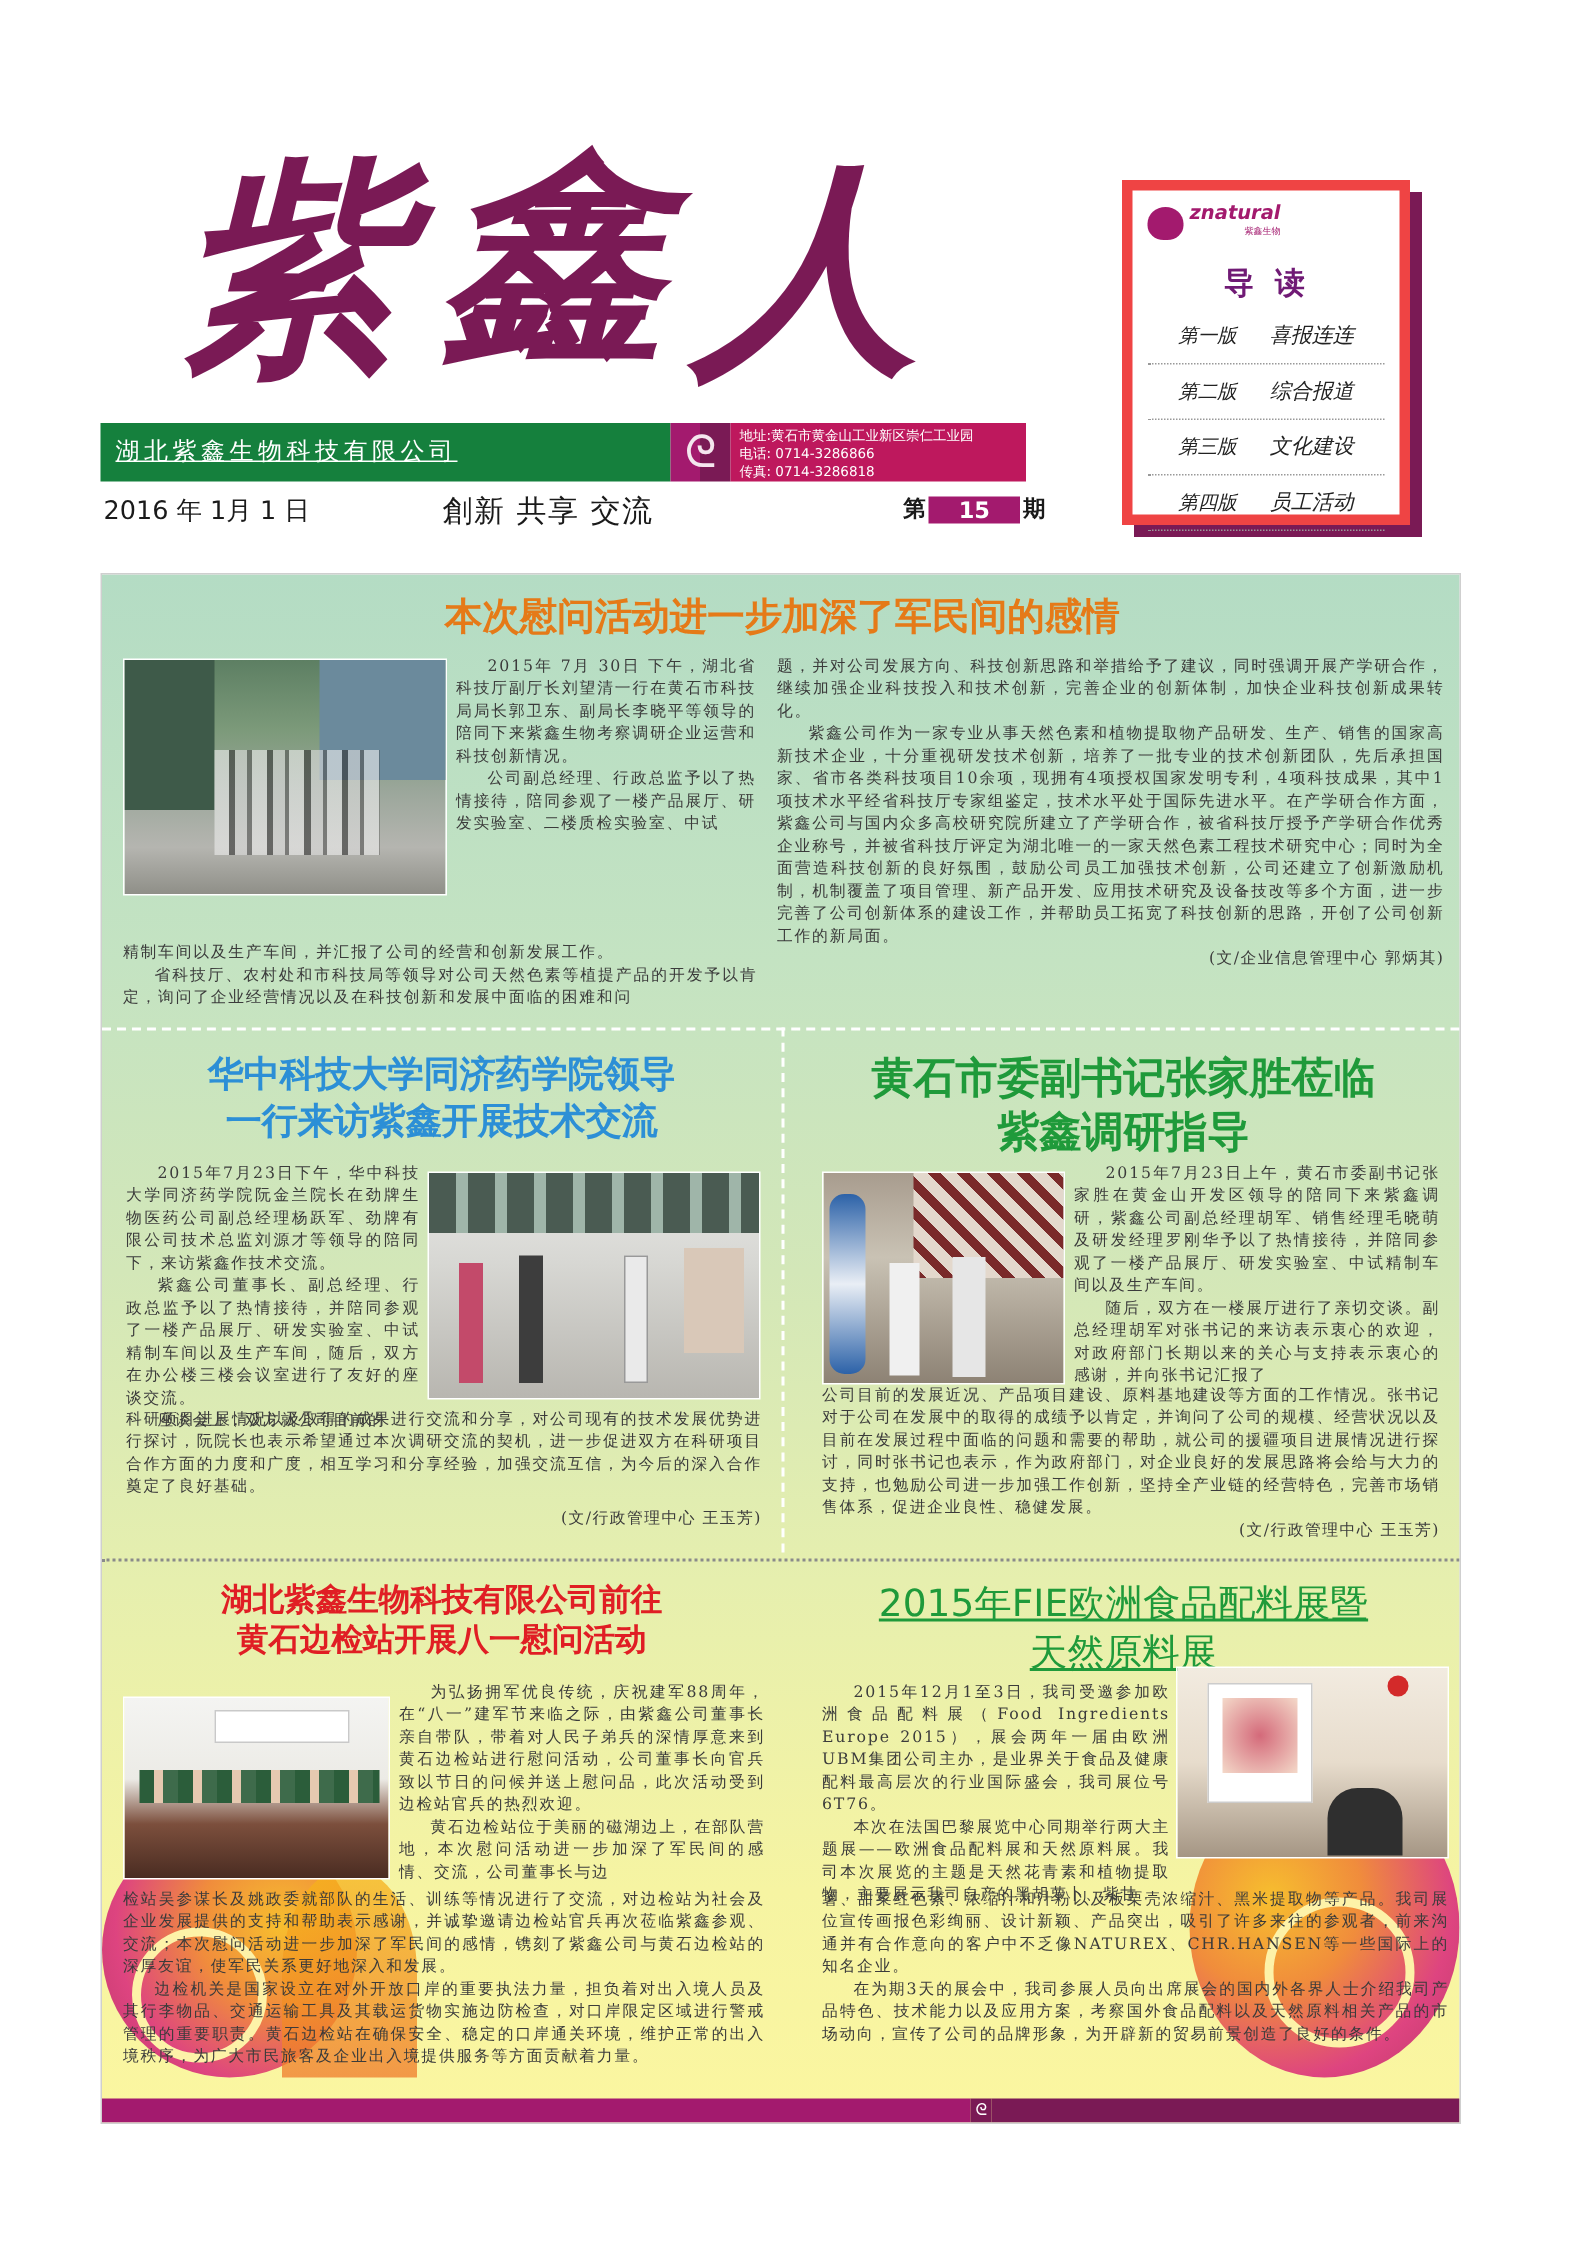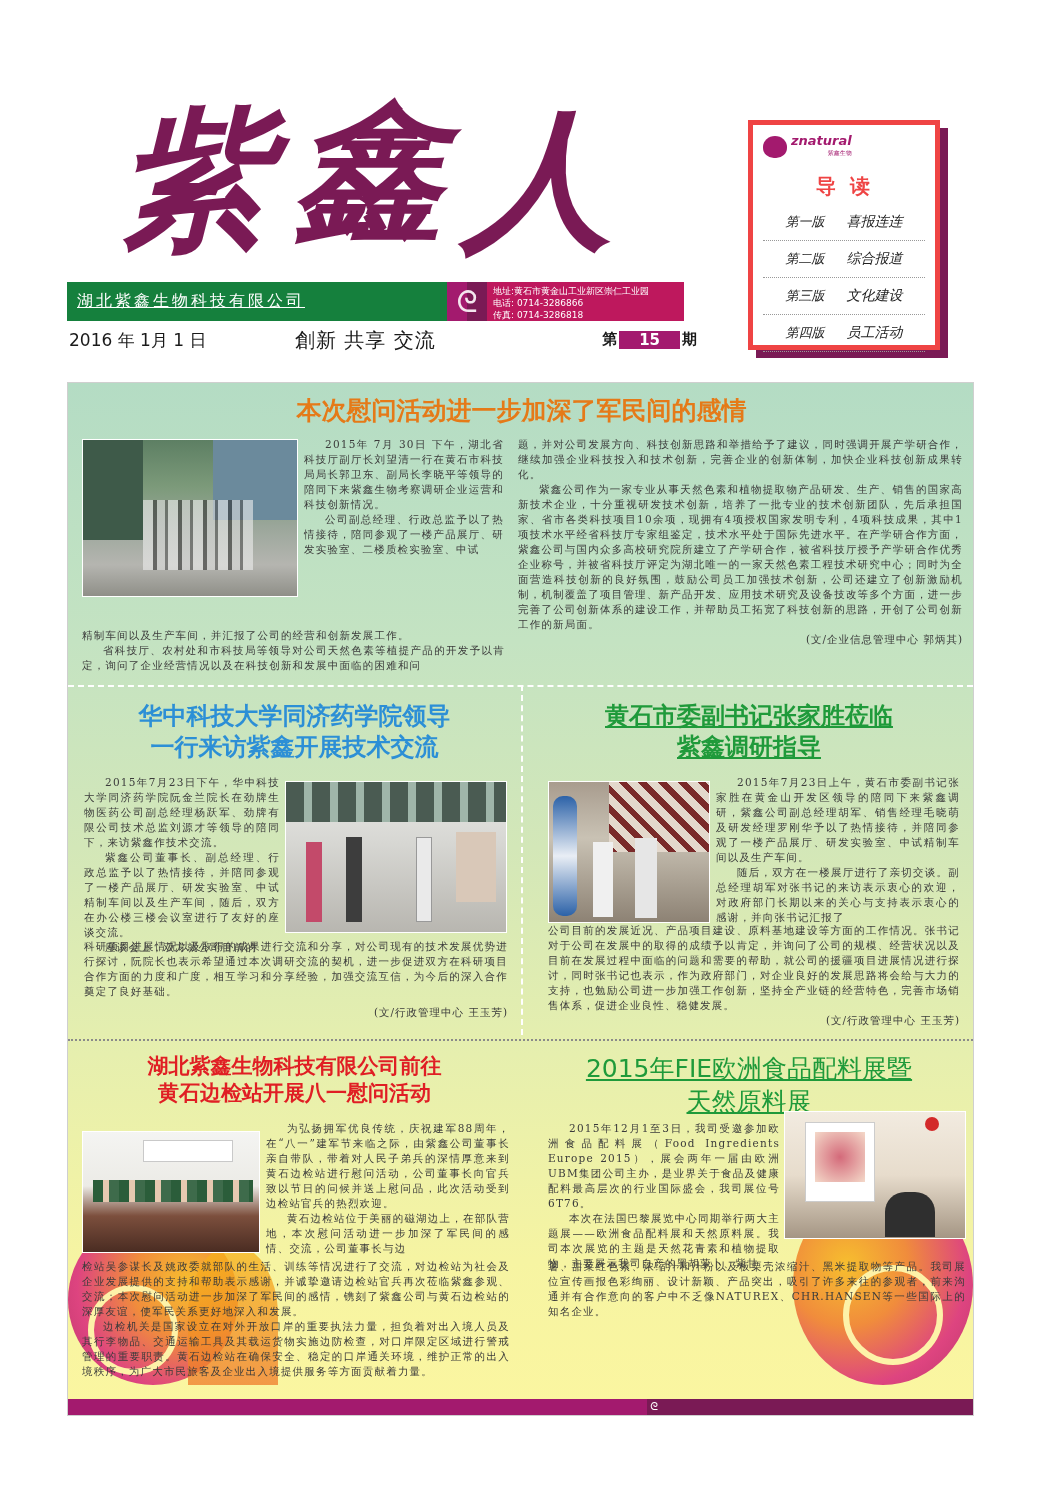--- a/index.html
+++ b/index.html
@@ -18,42 +18,42 @@
   .company-bar .swirl { width:40px; background:linear-gradient(90deg,#a31a6e 50%,#7a1a55 50%); display:flex; align-items:center; justify-content:center; color:#f4e6ee; font-size:30px; font-family:"DejaVu Sans", sans-serif; }
   .company-bar .right { flex:1; background:#be185d; color:#fff; font-family:"DejaVu Sans", sans-serif; font-size:9px; line-height:12px; padding:3px 0 0 6px; }
   .date-row { position:absolute; left:67px; top:327px; width:630px; height:28px; font-family:"DejaVu Sans", sans-serif; }
   .date-row .date { position:absolute; left:2px; top:2px; font-size:17px; color:#1a1a1a; }
   .date-row .slogan { position:absolute; left:228px; top:0; font-size:20px; color:#1a1a1a; letter-spacing:1px; }
   .date-row .issue { position:absolute; right:0; top:3px; font-size:15px; font-weight:bold; color:#1a1a1a; display:flex; align-items:center; gap:2px; }
   .date-row .issue .num { background:#a31a6e; color:#fff; padding:0 20px; }
 
   
   .guide-shadow { position:absolute; left:756px; top:128px; width:192px; height:230px; background:#7a1a55; }
-  .guide { position:absolute; left:748px; top:120px; width:192px; height:230px; background:#fff; border:5px solid #ef4444; padding:6px 10px; }
+  .guide { position:absolute; left:748px; top:120px; width:192px; height:230px; background:#fff; border:7px solid #ef4444; padding:6px 10px; }
   .guide .logo { display:flex; align-items:center; gap:4px; height:32px; }
   .guide .logo .mark { width:24px; height:22px; background:#a31a6e; border-radius:50% 50% 45% 45%; }
   .guide .logo .brand { font-family:"DejaVu Sans", sans-serif; font-style:italic; font-weight:bold; color:#a31a6e; font-size:13px; line-height:12px; }
   .guide .logo .brand small { display:block; font-size:6px; font-style:normal; font-weight:normal; text-align:right; }
-  .guide .heading { text-align:center; font-size:20px; font-weight:bold; letter-spacing:14px; margin:10px 0 4px 12px; color:#ef4444; }
+  .guide .heading { text-align:center; font-size:20px; font-weight:bold; letter-spacing:14px; margin:10px 0 4px 12px; color:#701a75; }
   .guide .row { display:flex; justify-content:center; gap:22px; font-size:14px; font-style:italic; color:#222; border-bottom:1px dotted #999; height:37px; align-items:center; }
   .guide .row .ed { font-size:13px; }
 
   
   .frame { position:absolute; left:67px; top:382px; width:907px; height:1034px; border:1px solid #cfcfcf; overflow:hidden;
            background:linear-gradient(180deg,#b4dcc4 0%,#c4e3c2 25%,#d3e7b8 45%,#e6efae 65%,#f6f4a2 85%,#fbf6a0 100%); }
 
   .sec { position:absolute; }
   .hline-dash { position:absolute; left:0; width:100%; height:0; border-top:2px dashed #ffffff; }
   .hline-dot { position:absolute; left:0; width:100%; height:0; border-top:2px dotted #8a8a8a; }
   .vline-dash { position:absolute; width:0; border-left:2px dashed #ffffff; }
 
   .title { font-family:"DejaVu Sans", sans-serif; font-weight:bold; text-align:center; line-height:1.3; }
   .t-orange { color:#e57a18; font-size:25px; }
   .t-blue { color:#2c8fd6; font-size:24px; }
-  .t-green { color:#1f9a3a; font-size:24px;text-decoration:underline; }
+  .t-green { color:#1f9a3a; font-size:28px; }
   .t-red { color:#e01e24; font-size:21px; }
   .t-green2 { color:#1f9a3a; font-size:25px; font-weight:normal;text-decoration:underline; }
 
   .txt { font-size:10.5px; line-height:15px; color:#3b3b3b; text-align:justify; letter-spacing:1.2px; }
   .txt p { text-indent:2em; }
   .byline { font-size:10.5px; color:#3b3b3b; text-align:right; letter-spacing:1px; }
 
   .photo { position:absolute; border:1px solid #fff; overflow:hidden; }
 
   
@@ -235,20 +235,21 @@
       <p>本次在法国巴黎展览中心同期举行两大主题展——欧洲食品配料展和天然原料展。我司本次展览的主题是天然花青素和植物提取物，主要展示我司自产的黑胡萝卜、紫甘</p>
     </div>
     <div class="photo" style="left:261px; top:70px; width:182px; height:128px; background:linear-gradient(180deg,#f2ebe0 0%,#e7dccc 50%,#a59684 100%);">
       <div style="position:absolute; left:20px; top:10px; width:70px; height:80px; background:#ffffff; border:1px solid #ccc;"></div>
       <div style="position:absolute; left:30px; top:20px; width:50px; height:50px; background:radial-gradient(circle,#d46a7a,#f4d9c9);"></div>
       <div style="position:absolute; left:140px; top:5px; width:14px; height:14px; background:#d32a2a; border-radius:50%;"></div>
       <div style="position:absolute; left:100px; top:80px; width:50px; height:45px; background:#2f2f2f; border-radius:20px 20px 0 0;"></div>
     </div>
     <div class="txt" style="position:absolute; left:25px; top:218px; width:418px;">
       <div>薯、甜菜红色素、浓缩汁和汁粉以及板栗壳浓缩汁、黑米提取物等产品。我司展位宣传画报色彩绚丽、设计新颖、产品突出，吸引了许多来往的参观者，前来沟通并有合作意向的客户中不乏像NATUREX、CHR.HANSEN等一些国际上的知名企业。</div>
+      <p>在为期3天的展会中，我司参展人员向出席展会的国内外各界人士介绍我司产品特色、技术能力以及应用方案，考察国外食品配料以及天然原料相关产品的市场动向，宣传了公司的品牌形象，为开辟新的贸易前景创造了良好的条件。</p>
     </div>
   </div>
 
   <div class="footer-bar">
     <div class="l"></div>
     <div class="m">ᘓ</div>
     <div class="r"></div>
   </div>
 </div>
 

